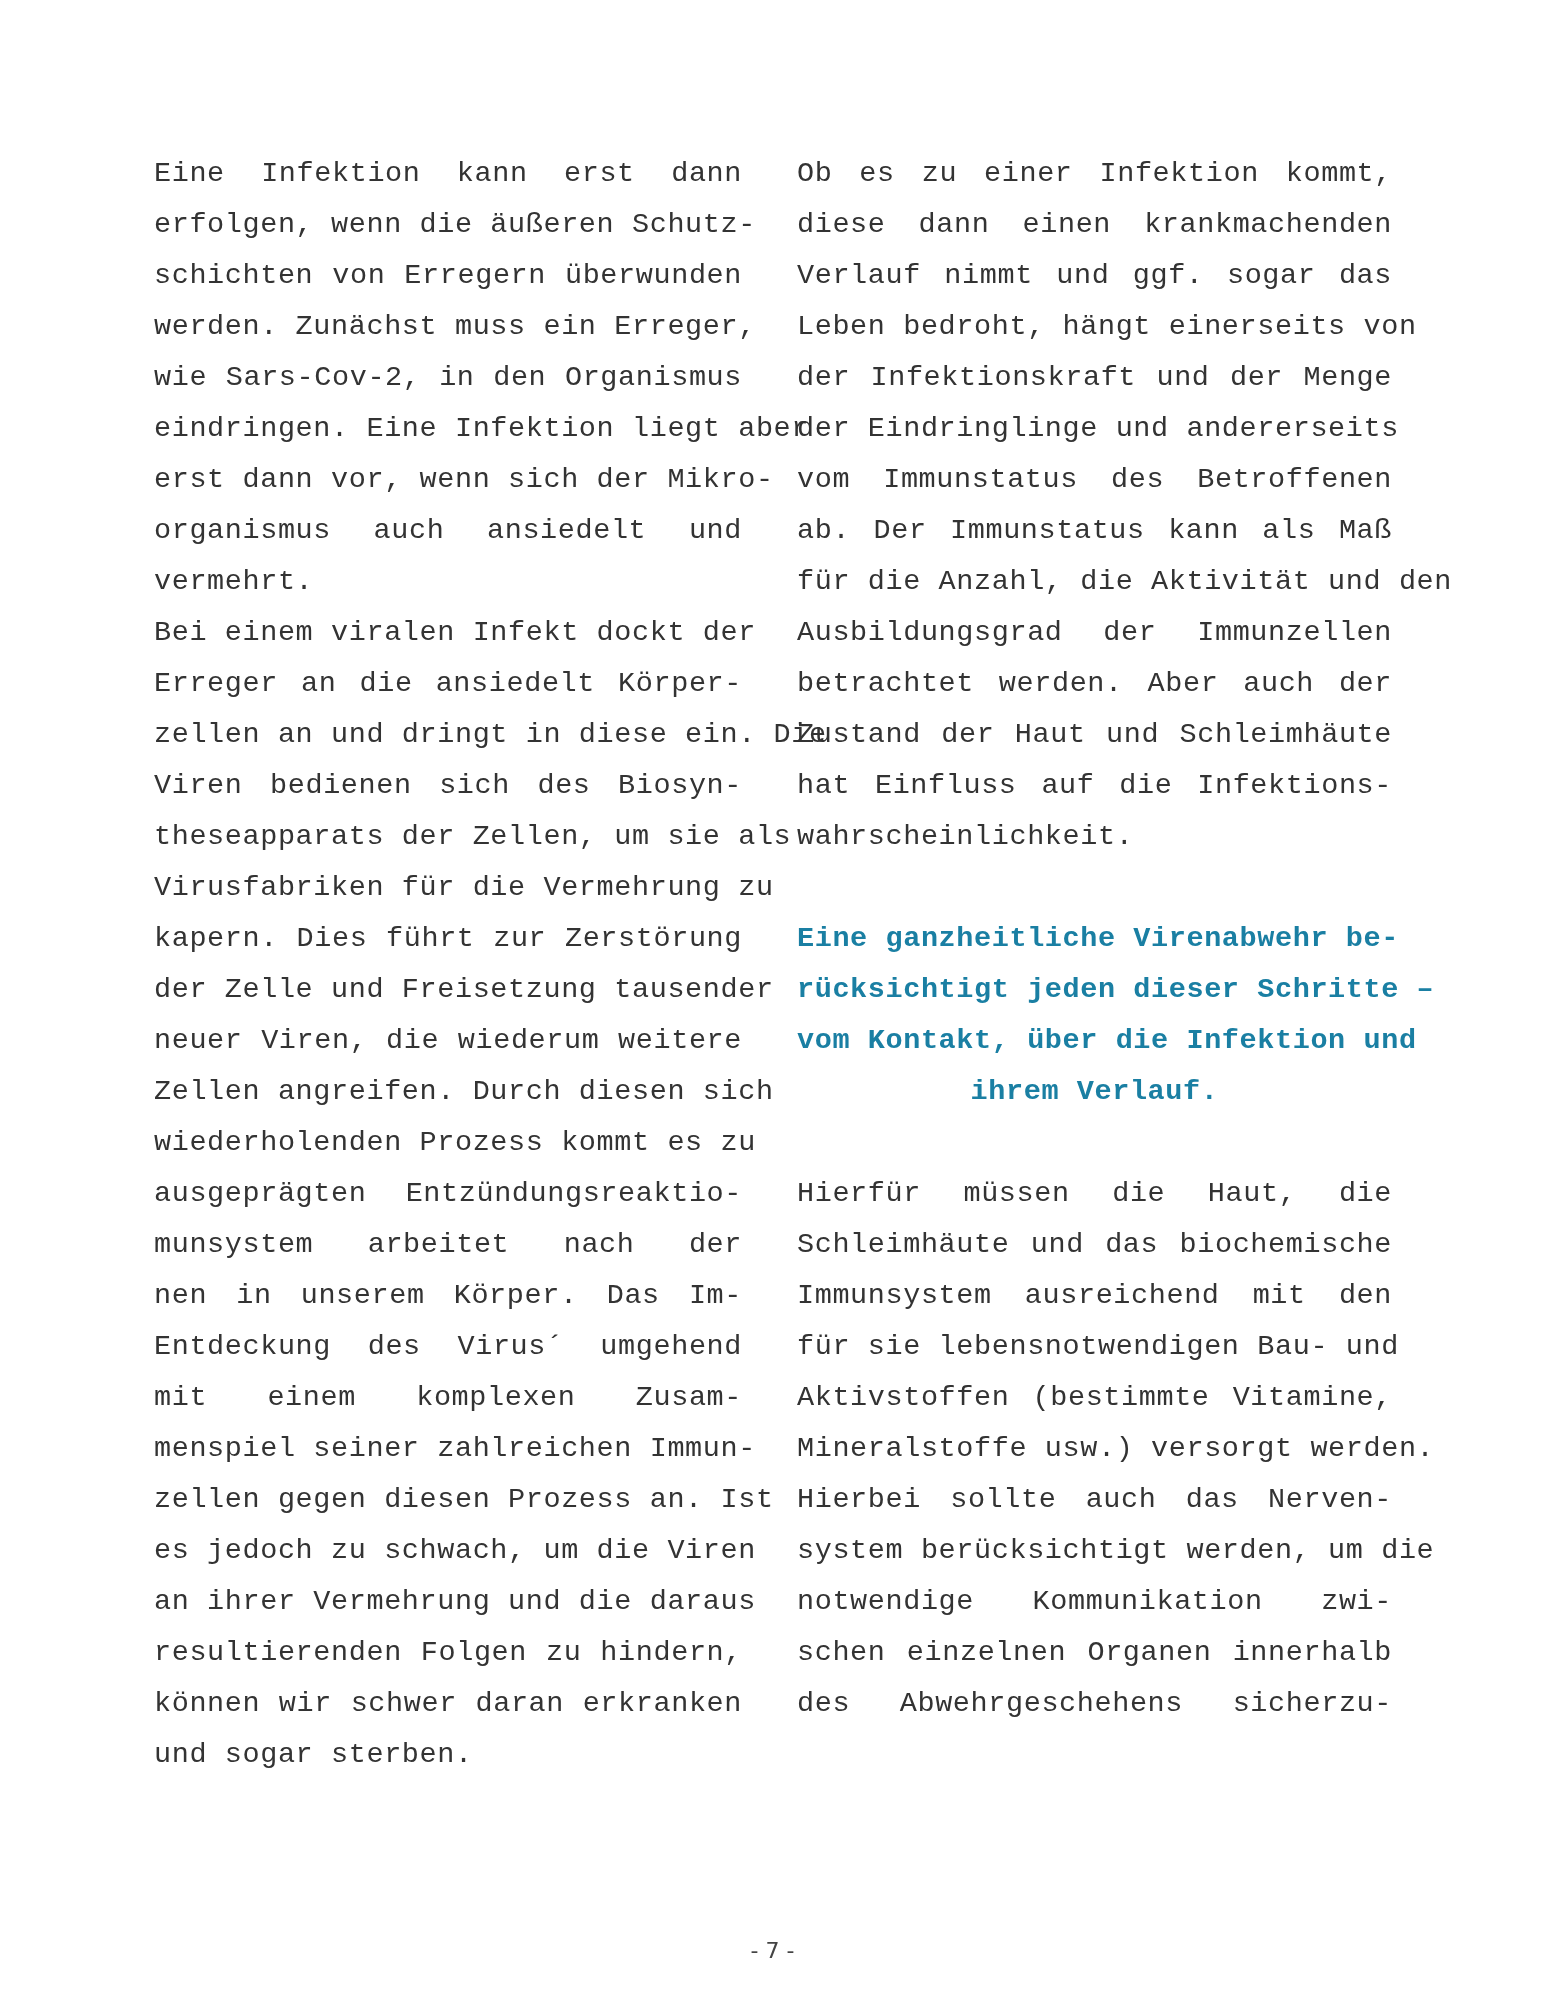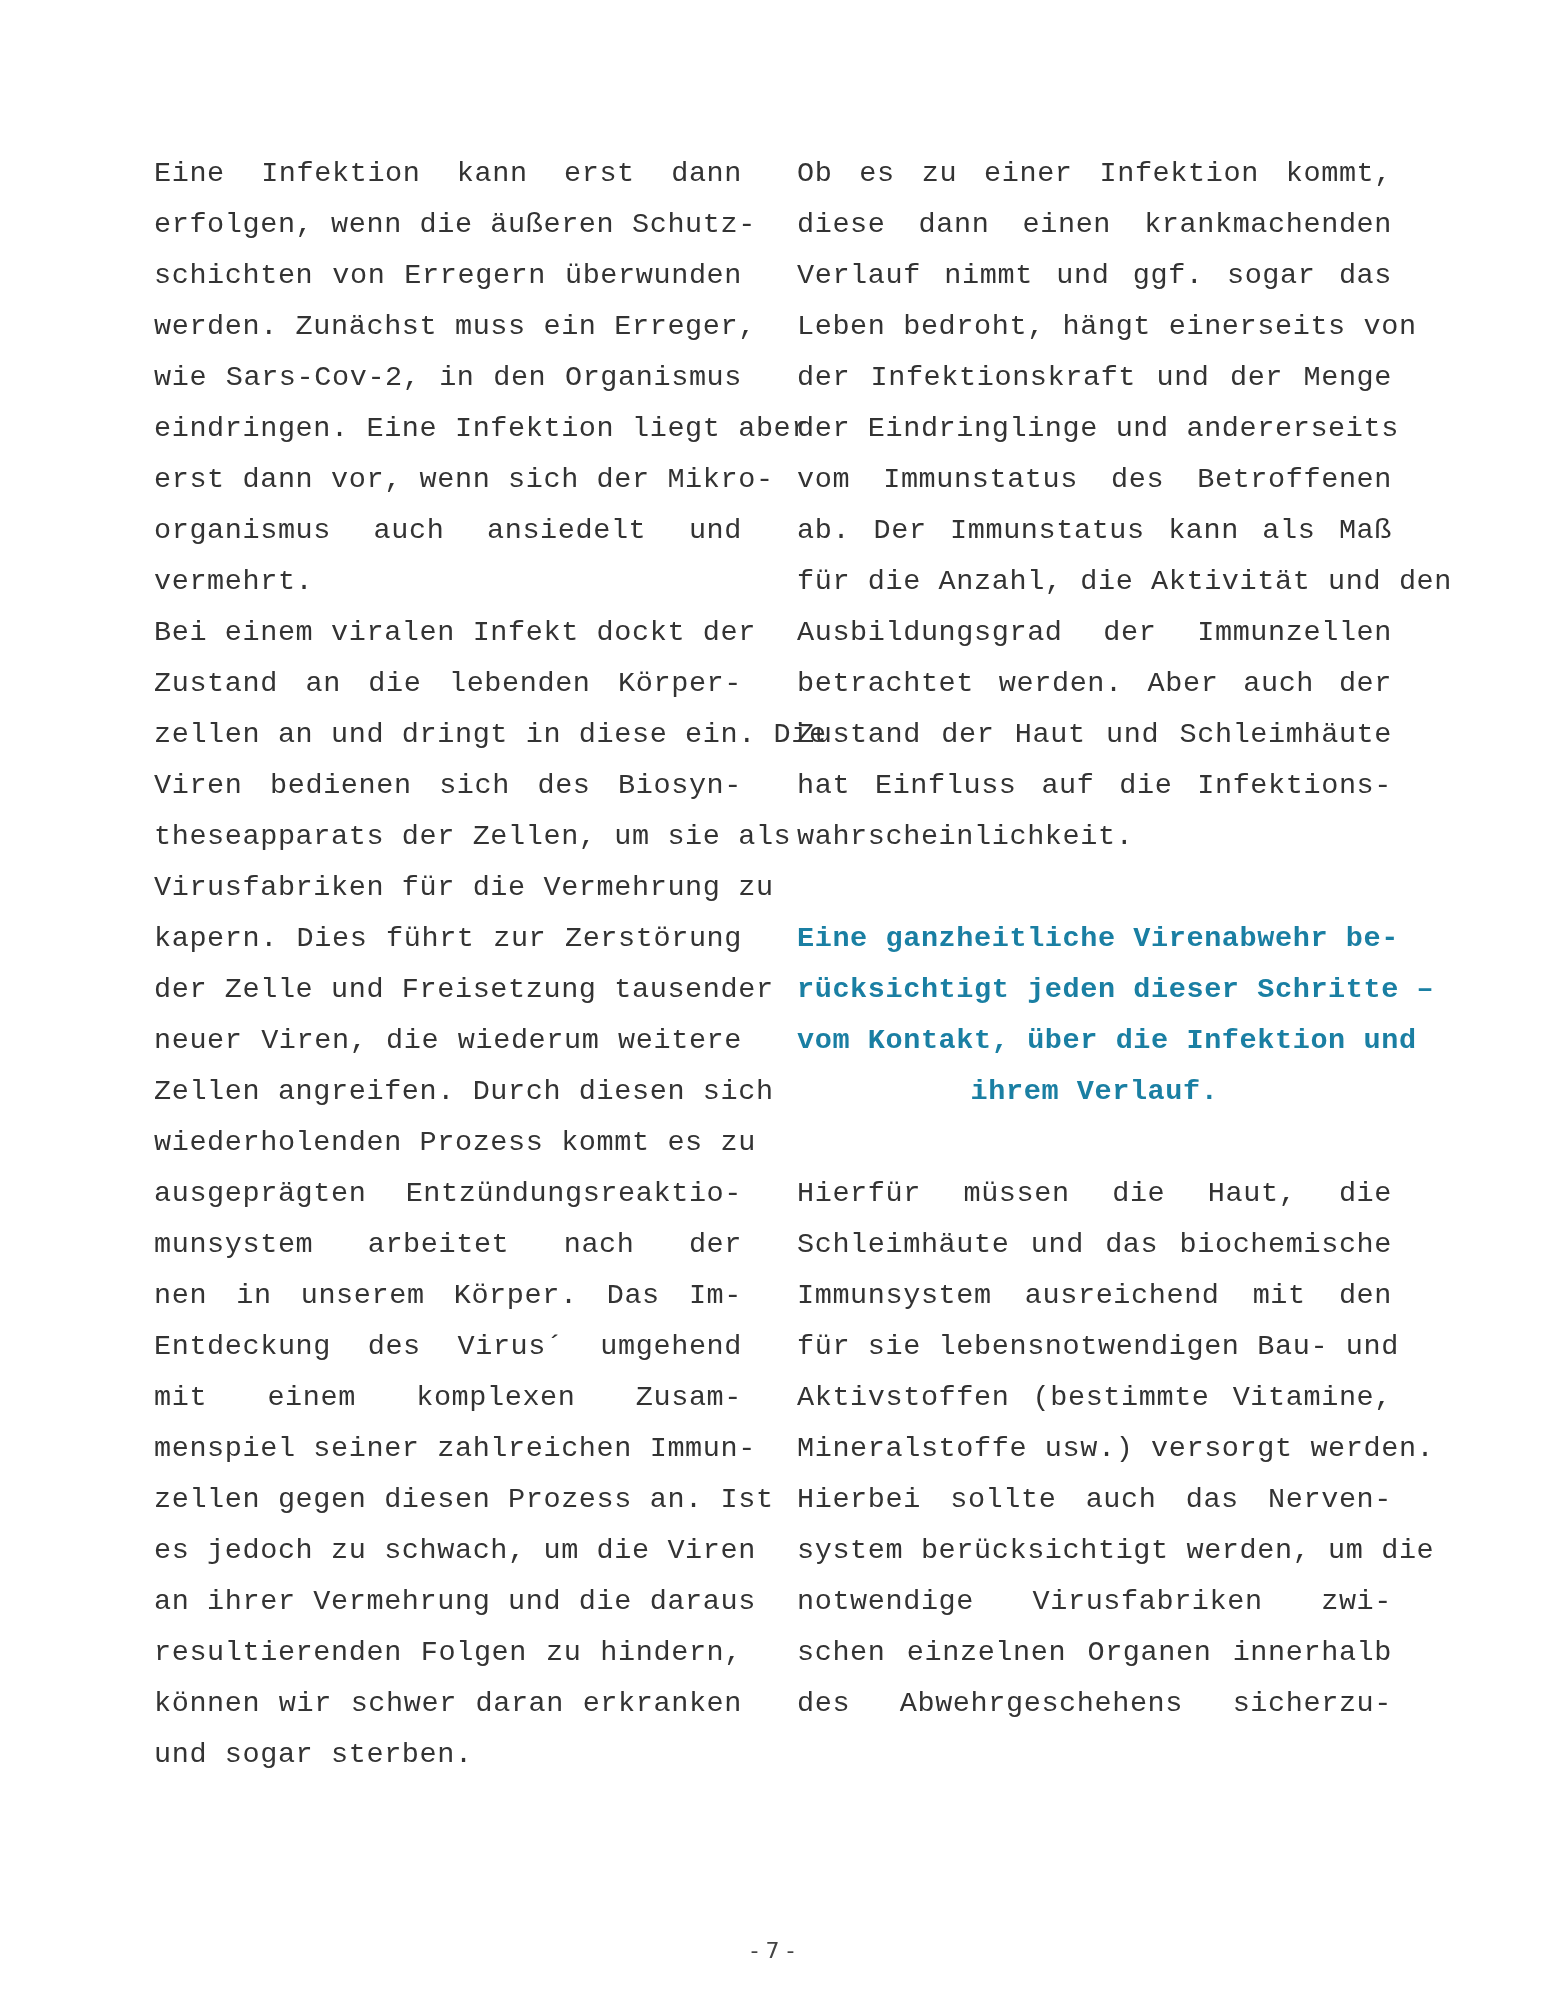--- a/index.html
+++ b/index.html
@@ -36,21 +36,21 @@
       <span class="line">schichten von Erregern überwunden</span>
       <span class="line">werden. Zunächst muss ein Erreger,</span>
       <span class="line">wie Sars-Cov-2, in den Organismus</span>
       <span class="line">eindringen. Eine Infektion liegt aber</span>
       <span class="line">erst dann vor, wenn sich der Mikro-</span>
       <span class="line">organismus auch ansiedelt und</span>
       <span class="line last">vermehrt.</span>
     </div>
     <div class="para">
       <span class="line">Bei einem viralen Infekt dockt der</span>
-      <span class="line">Zustand an die lebenden Körper-</span>
+      <span class="line">Erreger an die ansiedelt Körper-</span>
       <span class="line">zellen an und dringt in diese ein. Die</span>
       <span class="line">Viren bedienen sich des Biosyn-</span>
       <span class="line">theseapparats der Zellen, um sie als</span>
       <span class="line">Virusfabriken für die Vermehrung zu</span>
       <span class="line">kapern. Dies führt zur Zerstörung</span>
       <span class="line">der Zelle und Freisetzung tausender</span>
       <span class="line">neuer Viren, die wiederum weitere</span>
       <span class="line">Zellen angreifen. Durch diesen sich</span>
       <span class="line">wiederholenden Prozess kommt es zu</span>
       <span class="line">ausgeprägten Entzündungsreaktio-</span>
@@ -99,20 +99,20 @@
 
     <div class="para">
       <span class="line">Hierfür müssen die Haut, die</span>
       <span class="line">Schleimhäute und das biochemische</span>
       <span class="line">Immunsystem ausreichend mit den</span>
       <span class="line">für sie lebensnotwendigen Bau- und</span>
       <span class="line">Aktivstoffen (bestimmte Vitamine,</span>
       <span class="line">Mineralstoffe usw.) versorgt werden.</span>
       <span class="line">Hierbei sollte auch das Nerven-</span>
       <span class="line">system berücksichtigt werden, um die</span>
-      <span class="line">notwendige Virusfabriken zwi-</span>
+      <span class="line">notwendige Kommunikation zwi-</span>
       <span class="line">schen einzelnen Organen innerhalb</span>
       <span class="line">des Abwehrgeschehens sicherzu-</span>
     </div>
   </div>
 
   <div class="page-number">- 7 -</div>
 </div>
 
 </body></html>

